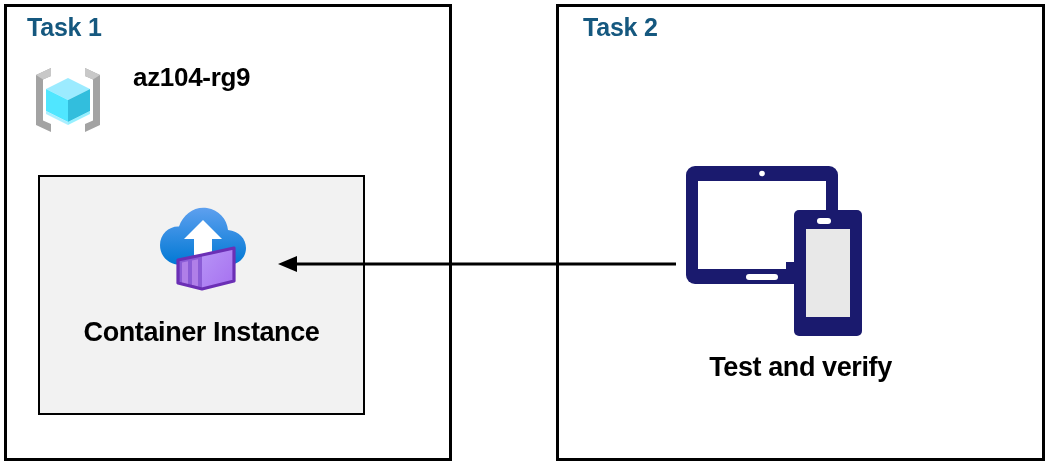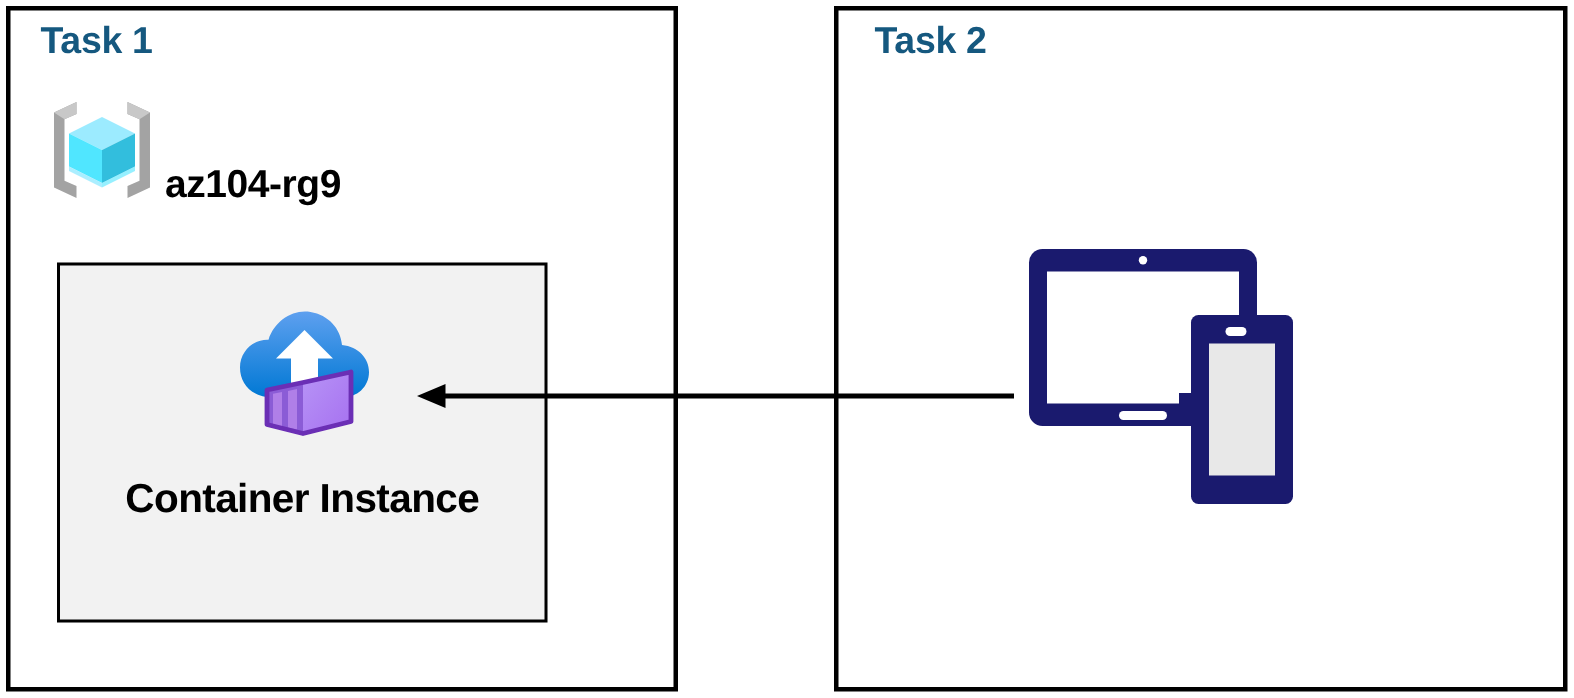--- a/index.html
+++ b/index.html
@@ -42,22 +42,22 @@
   }
   #title-task1 { left: 27px;  top: 13px; }
   #title-task2 { left: 583px; top: 13px; }
 
   
   #rg-row {
     position: absolute;
     left: 30px;
     top: 62px;
     display: flex;
-    align-items: flex-end;
-    gap: 4px;
+    align-items: flex-start;
+    gap: 27px;
   }
   #rg-icon { width: 76px; height: 76px; display: block; }
   #rg-label {
     font-size: 26px;
     font-weight: bold;
     color: #000000;
     letter-spacing: -0.3px;
     white-space: nowrap;
   }
 
@@ -193,19 +193,20 @@
     <circle cx="80" cy="11.5" r="2.8" fill="#ffffff"></circle>
     <rect x="64" y="112" width="32" height="6" rx="3" ry="3" fill="#ffffff"></rect>
 
     <rect x="112" y="48" width="68" height="126" rx="5" ry="5" fill="#1a1a6e"></rect>
     <rect x="124" y="67" width="44" height="88" fill="#e8e8e8"></rect>
     <rect x="135" y="56" width="14" height="6" rx="3" ry="3" fill="#ffffff"></rect>
 
     <rect x="104" y="100" width="14" height="18" fill="#1a1a6e"></rect>
   </svg>
 
+  <div id="devices-label">Test and verify</div>
 
   <svg id="connector" viewBox="0 0 420 34">
     <line x1="22" y1="16" x2="406" y2="16" stroke="#000000" stroke-width="3.2"></line>
     <polygon points="8,16 27,8 27,24" fill="#000000"></polygon>
   </svg>
 
 </div>
 
 </body></html>

